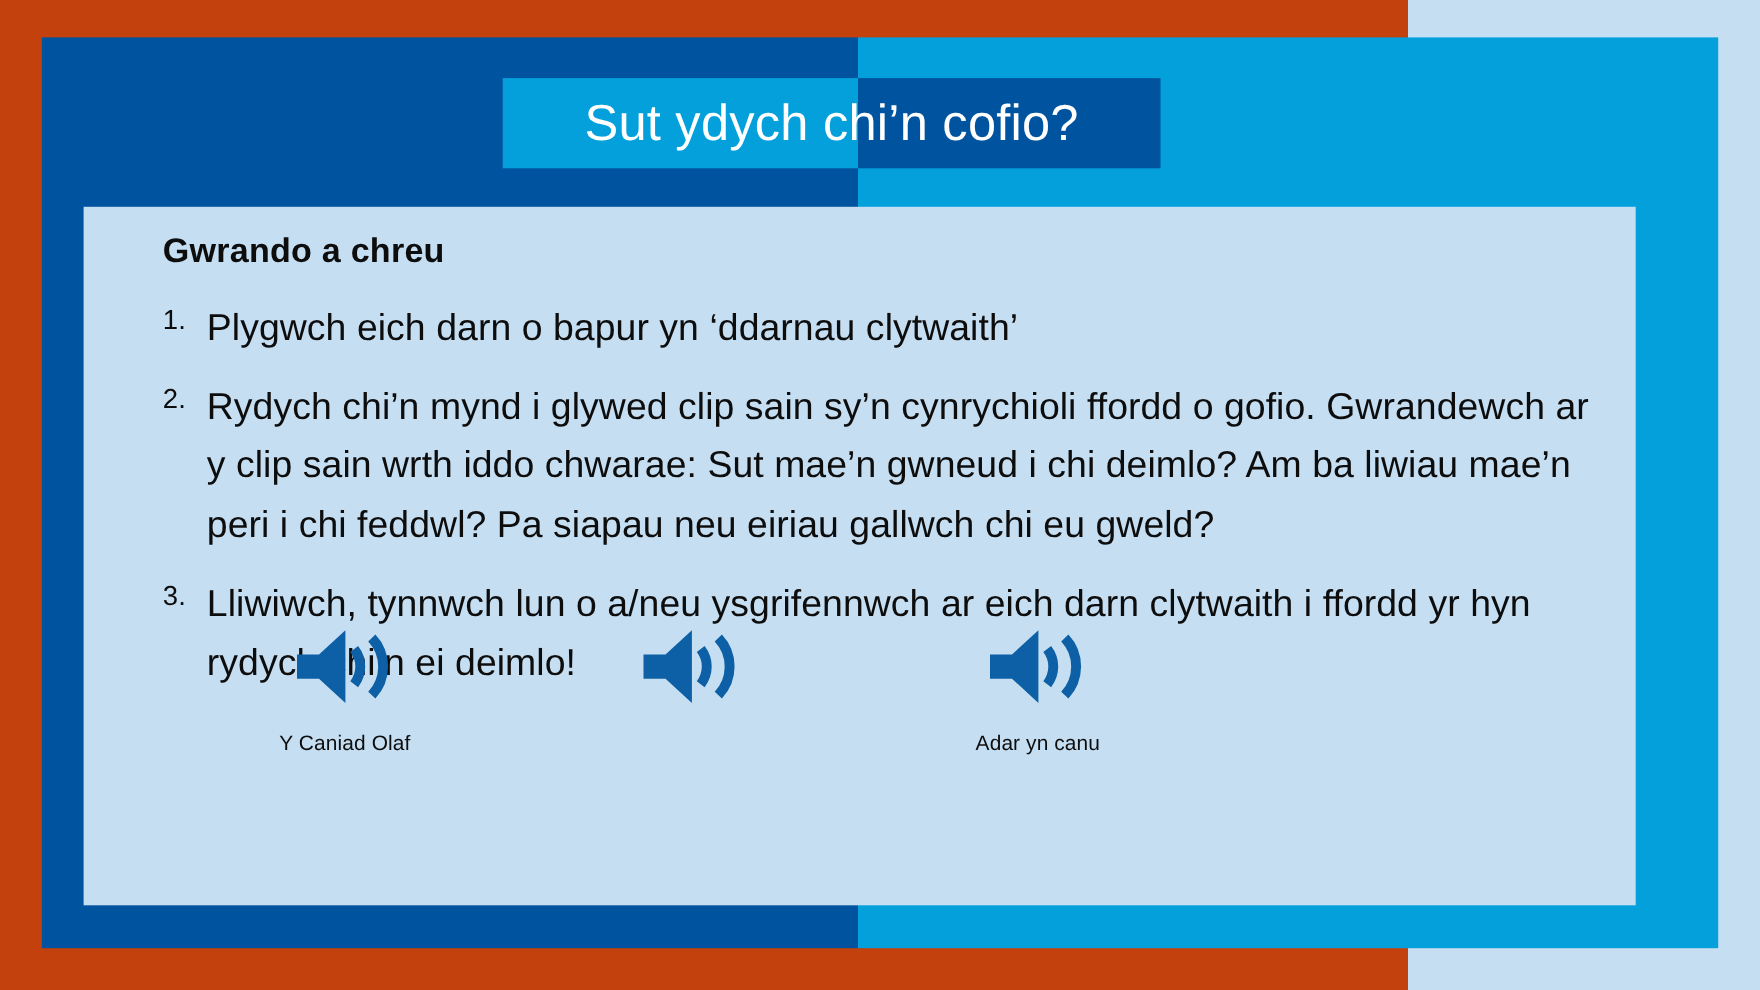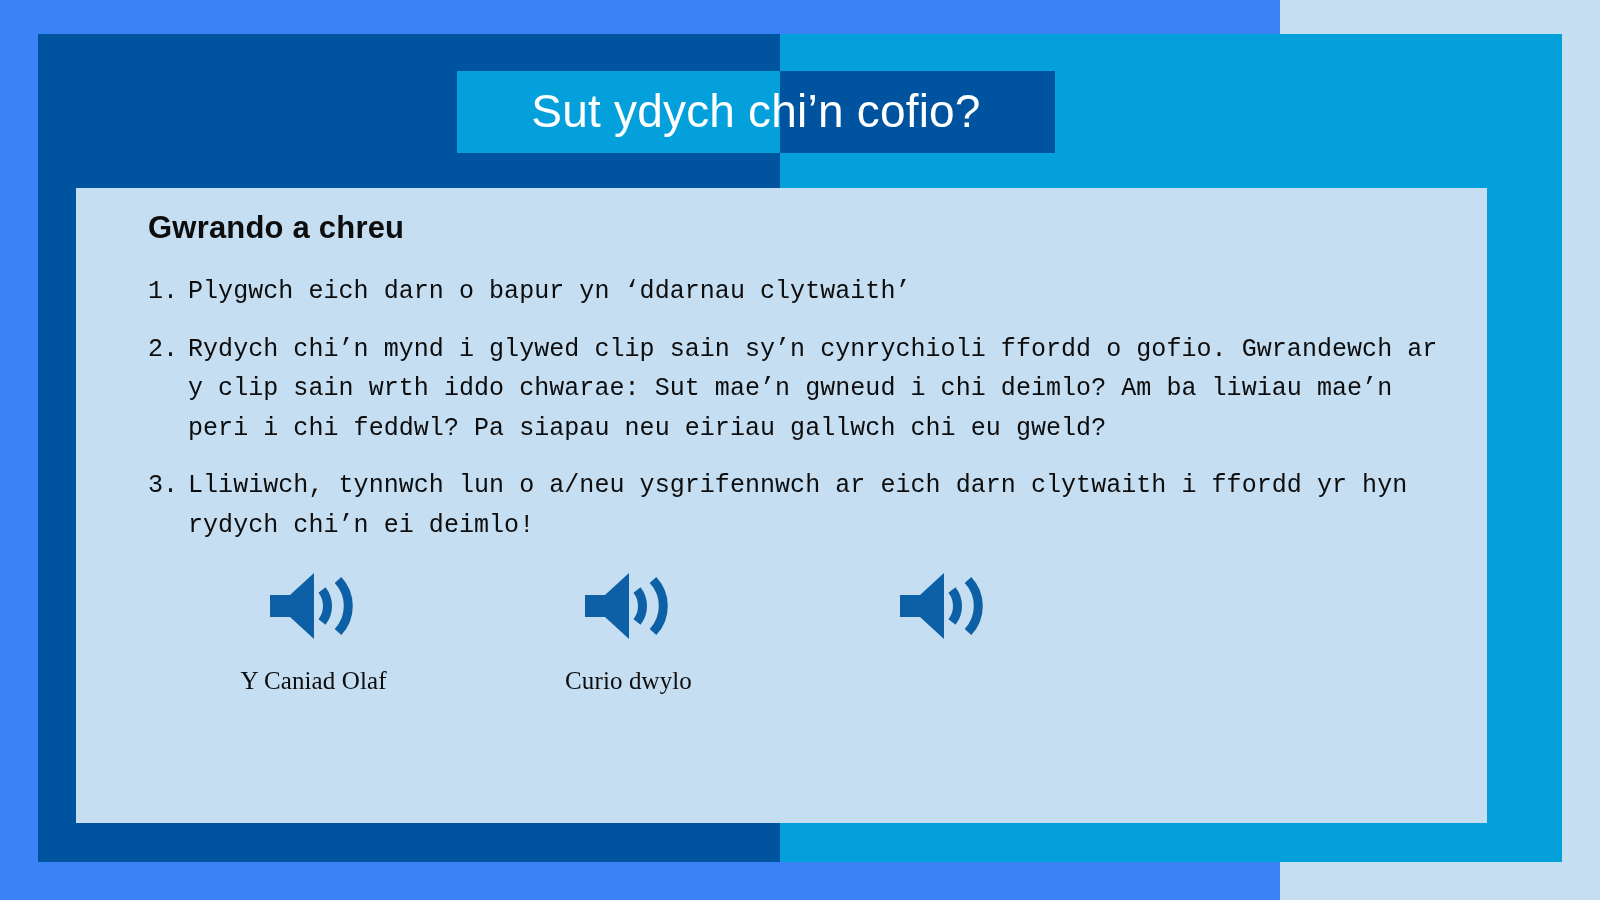--- a/index.html
+++ b/index.html
@@ -11,21 +11,21 @@
     height: 900px;
     background: #c5def2;
     font-family: "Liberation Sans", sans-serif;
     overflow: hidden;
   }
 
   #slide {
     position: relative;
     width: 1280px;
     height: 900px;
-    background: #3b82f6;
+    background: #c2410c;
   }
 
   
   .banner {
     position: absolute;
     left: 38px;
     top: 34px;
     width: 1524px;
     height: 828px;
   }
@@ -109,25 +109,24 @@
     list-style: none;
     margin: 0;
     padding: 0;
     counter-reset: stepnum;
   }
   ol.steps > li {
     position: relative;
     counter-increment: stepnum;
     padding-left: 40px;
     margin-bottom: 18px;
-    font-size: 25px;
+    font-size: 34px;
     line-height: 1.58;
     color: #0d0d0d;
     letter-spacing: 0.05px;
-    font-family: Liberation Mono, monospace;
   }
   ol.steps > li::before {
     content: counter(stepnum) ".";
     position: absolute;
     left: 0;
     top: 0;
     width: 30px;
     text-align: left;
     font-size: 25px;
     color: #0d0d0d;
@@ -146,25 +145,24 @@
     text-align: center;
   }
   .clip:nth-child(1) { margin-left: 80px; }
   .clip-icon {
     display: block;
     margin: 0 auto 22px auto;
     width: 100px;
     height: 72px;
   }
   .clip-label {
-    font-size: 25px;
+    font-size: 19px;
     line-height: 1.32;
     color: #0d0d0d;
     letter-spacing: 0.1px;
-    font-family: Liberation Serif, serif;
   }
 
   
 </style>
 </head>
 <body>
 
 <div id="slide">
 
   <div class="banner">
@@ -198,27 +196,27 @@
       </svg>
       <div class="clip-label">Y Caniad Olaf</div>
     </div>
 
     <div class="clip">
       <svg class="clip-icon" viewBox="0 0 100 72">
         <path d="M6 25 H26 L50 3 V69 L26 47 H6 Z" fill="#0d60a5"></path>
         <path d="M58 20 A26 26 0 0 1 58 52" stroke="#0d60a5" stroke-width="9" fill="none" stroke-linecap="butt"></path>
         <path d="M74 10 A38 38 0 0 1 74 62" stroke="#0d60a5" stroke-width="9" fill="none" stroke-linecap="butt"></path>
       </svg>
-      <div class="clip-label">Curio dwylo</div>
     </div>
 
 
     <div class="clip">
       <svg class="clip-icon" viewBox="0 0 100 72">
         <path d="M6 25 H26 L50 3 V69 L26 47 H6 Z" fill="#0d60a5"></path>
         <path d="M58 20 A26 26 0 0 1 58 52" stroke="#0d60a5" stroke-width="9" fill="none" stroke-linecap="butt"></path>
         <path d="M74 10 A38 38 0 0 1 74 62" stroke="#0d60a5" stroke-width="9" fill="none" stroke-linecap="butt"></path>
       </svg>
+      <div class="clip-label">Adar yn canu</div>
     </div>
 
   </div>
 
 </div>
 
 </body></html>

